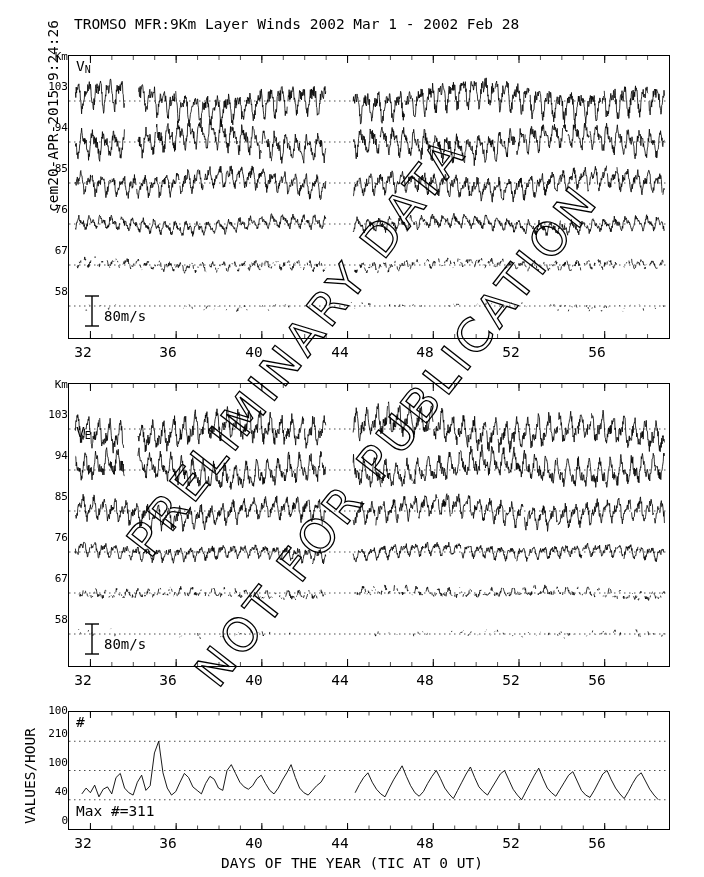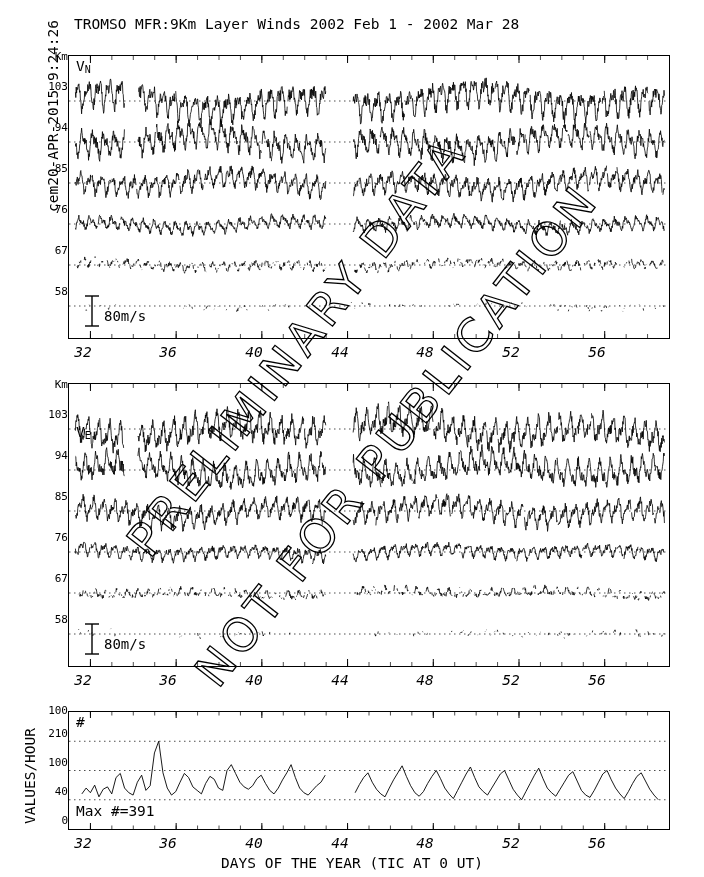--- a/index.html
+++ b/index.html
@@ -52,21 +52,20 @@
   }
   .xtick{
     position:absolute;
     font-size:14.5px;
     text-align:center;
     white-space:nowrap;
   }
   .xrow{
     position:absolute;
     height:18px;
-    font-style:italic;
   }
   .comp-label{
     position:absolute;
     font-size:14.5px;
     white-space:nowrap;
   }
   .comp-label sub{font-size:10px;vertical-align:-2px;}
   .scalebar-label{
     position:absolute;
     font-size:14px;
@@ -113,21 +112,21 @@
     font-weight:400;
   }
   .wm-hollow{
     color:transparent;
     -webkit-text-stroke:1.2px #000;
   }
 </style>
 </head>
 <body>
 
-<div class="title">TROMSO MFR:9Km Layer Winds 2002 Feb  1 - 2002 Mar 28</div>
+<div class="title">TROMSO MFR:9Km Layer Winds 2002 Mar  1 - 2002 Feb 28</div>
 
 <div class="sidestamp">
   <span>cem20-APR-2015</span>
   <span>9:24:26</span>
 </div>
 
 <div class="panel" id="panel-vn">
   <svg viewBox="0 0 600 282" preserveAspectRatio="none">
     <g id="vn-grid">
         <line x1="0" x2="600" y1="45" y2="45" stroke="#000" stroke-width="0.7" stroke-dasharray="1.5,3.5"></line>
@@ -1194,21 +1193,21 @@
         <line x1="578.5714285714286" x2="578.5714285714286" y1="0" y2="3.5" stroke="#000" stroke-width="0.7"></line>
         <line x1="578.5714285714286" x2="578.5714285714286" y1="113.5" y2="117" stroke="#000" stroke-width="0.7"></line>
       </g>
     <g id="cnt-trace" fill="none" stroke="#000" stroke-width="0.9">
         <path d="M12.86,81.90L17.13,76.05L21.40,80.73L25.67,73.13L29.94,84.82L34.21,77.22L38.48,74.88L42.75,81.90L47.02,65.52L51.29,61.43L55.56,76.05L59.83,80.73L64.10,83.07L68.37,70.20L72.63,63.18L76.90,78.39L81.17,73.71L85.44,40.95L89.71,29.25L93.98,60.84L98.25,76.05L102.52,83.07L106.79,79.56L111.06,70.20L115.33,61.43L119.60,65.52L123.87,74.88L128.14,78.39L132.41,81.90L136.68,71.37L140.95,64.35L145.22,67.28L149.49,76.05L153.76,78.39L158.03,58.50L162.30,52.65L166.57,61.43L170.84,70.20L175.11,74.88L179.38,77.22L183.65,73.71L187.92,66.69L192.19,63.18L196.46,71.37L200.73,78.39L205.00,81.90L209.27,76.05L213.54,67.86L217.81,60.84L222.08,52.65L226.35,65.52L230.62,76.05L234.89,80.73L239.16,83.07L243.43,78.39L247.70,73.71L251.97,70.20L256.24,63.18"></path>
         <path d="M286.13,80.73L290.40,72.54L294.67,65.52L298.94,60.84L303.21,70.20L307.48,77.22L311.75,81.90L316.02,84.82L320.29,76.05L324.56,67.86L328.83,60.84L333.10,53.82L337.37,64.35L341.63,73.71L345.90,80.73L350.17,84.24L354.44,79.56L358.71,71.37L362.98,64.35L367.25,58.50L371.52,66.69L375.79,76.05L380.06,81.90L384.33,86.58L388.60,78.39L392.87,70.20L397.14,62.01L401.41,54.99L405.68,65.52L409.95,74.88L414.22,79.56L418.49,83.07L422.76,76.05L427.03,69.03L431.30,62.01L435.57,58.50L439.84,67.86L444.11,77.22L448.38,83.07L452.65,87.75L456.92,79.56L461.19,71.37L465.46,63.18L469.73,56.16L474.00,66.69L478.27,76.05L482.54,80.73L486.81,84.24L491.08,77.22L495.35,70.20L499.62,63.18L503.89,59.67L508.16,69.03L512.43,78.39L516.70,83.07L520.97,85.41L525.24,78.39L529.51,70.20L533.78,62.01L538.05,58.50L542.32,67.86L546.59,76.05L550.86,81.90L555.13,86.58L559.40,79.56L563.67,71.37L567.94,64.35L572.21,60.84L576.48,69.03L580.75,77.22L585.02,83.07L589.29,87.75"></path>
       </g>
   </svg>
 </div>
 <div class="hashmark" style="left:76px;top:714px;">#</div>
-<div class="maxlabel" style="left:76px;top:803px;">Max #=391</div>
+<div class="maxlabel" style="left:76px;top:803px;">Max #=311</div>
 
 <div class="ycol" style="left:8px;top:704px;">
     <div class="ytick">100</div>
   </div>
 <div class="ycol" style="left:8px;top:727px;">
     <div class="ytick">210</div>
   </div>
 <div class="ycol" style="left:8px;top:756px;">
     <div class="ytick">100</div>
   </div>

